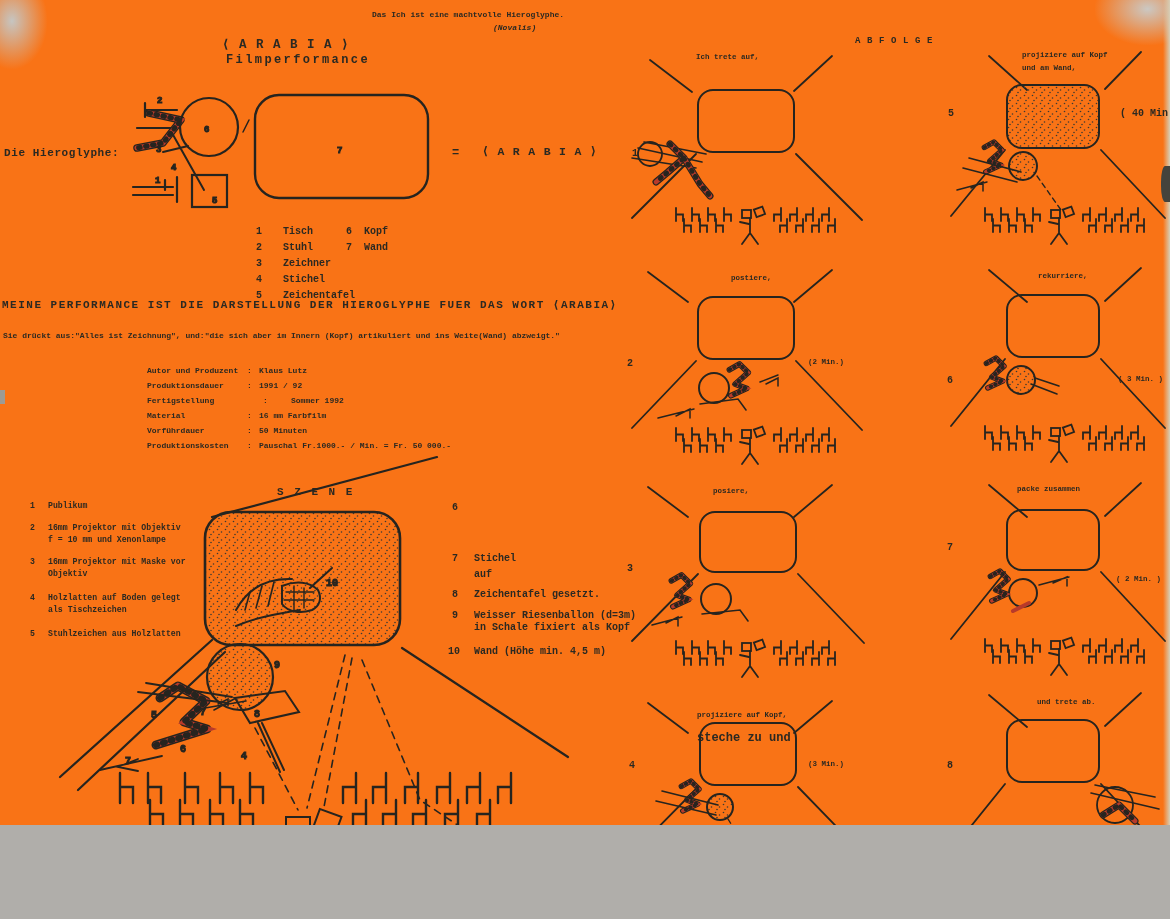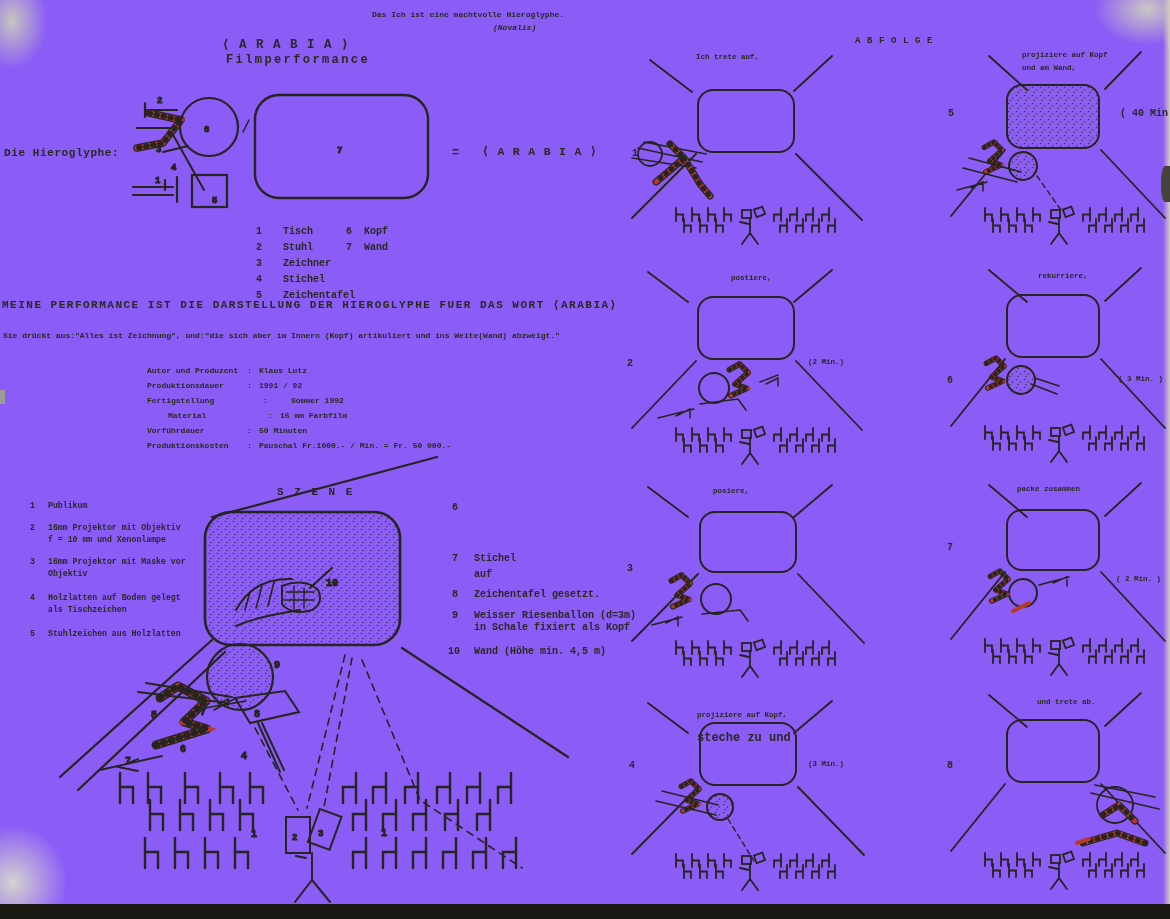--- a/index.html
+++ b/index.html
@@ -1,16 +1,16 @@
 <!DOCTYPE html>
 <html><head>
 <meta charset="utf-8">
 <style>
   html,body{margin:0;padding:0;background:#b0aeaa;}
-  .sheet{position:relative;width:1170px;height:919px;background:#8b5cf6;overflow:hidden;
+  .sheet{position:relative;width:1170px;height:825px;background:#f97316;overflow:hidden;
          font-family:"Liberation Mono","DejaVu Sans Mono",monospace;color:#2b2922;}
   .t{position:absolute;white-space:pre;font-weight:bold;line-height:1.15;}
   .svgabs{position:absolute;}
   svg text{font-family:"Liberation Mono","DejaVu Sans Mono",monospace;font-weight:bold;fill:#2b2922;}
   .leg{position:absolute;display:flex;font-weight:bold;}
   .leg .num{flex:none;}
   .credrow{position:absolute;display:flex;font-size:8px;font-weight:bold;}
   .credrow .lab{width:100px;}
   .credrow .sep{width:12px;}
   .smudge{position:absolute;pointer-events:none;}
@@ -154,21 +154,21 @@
   <div class="credrow" style="left:147px;top:381px;">
       <span class="lab">Produktionsdauer</span>
       <span class="sep">:</span>
       <span>1991 / 92</span>
     </div>
   <div class="credrow" style="left:147px;top:396px;gap:16px;">
       <span class="lab">Fertigstellung</span>
       <span class="sep">:</span>
       <span>Sommer 1992</span>
     </div>
-  <div class="credrow" style="left:147px;top:411px;margin-left:21px;">
+  <div class="credrow" style="left:147px;top:411px;">
       <span class="lab">Material</span>
       <span class="sep">:</span>
       <span>16 mm Farbfilm</span>
     </div>
   <div class="credrow" style="left:147px;top:426px;">
       <span class="lab">Vorführdauer</span>
       <span class="sep">:</span>
       <span>50 Minuten</span>
     </div>
   <div class="credrow" style="left:147px;top:441px;">

